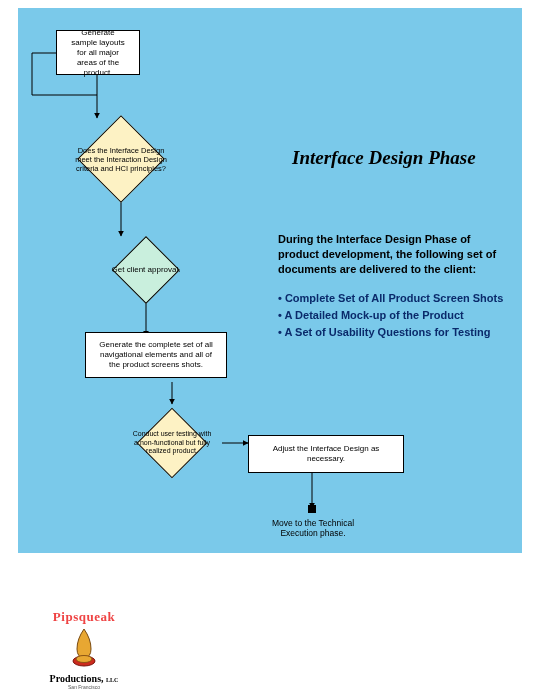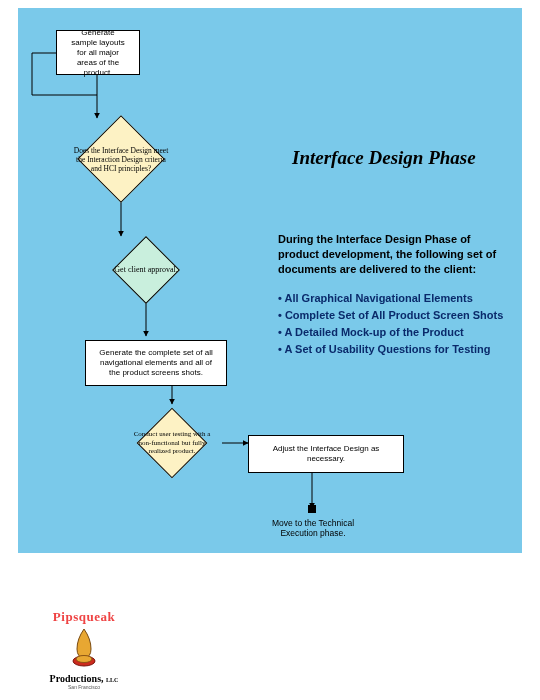--- a/index.html
+++ b/index.html
@@ -34,21 +34,20 @@
     align-items: center;
     justify-content: center;
     padding: 12px;
   }
   .rect {
     background: #fff;
     border: 1px solid #000;
   }
   .diamond-wrap {
     position: absolute;
-    font-family: Liberation Serif, serif;
   }
   .diamond-shape {
     position: absolute;
     inset: 0;
     transform: rotate(45deg);
     border: 1px solid #000;
   }
   .diamond-label {
     position: absolute;
     inset: 0;
@@ -157,21 +156,21 @@
 <div class="diamond-wrap" style="left:60px; top:118px; width:122px; height:82px;">
   <div class="diamond-shape yellow" style="left:30px; top:10px; width:62px; height:62px;"></div>
   <div class="diamond-label">Does the Interface Design meet the Interaction Design criteria and HCI principles?</div>
 </div>
 
 <div class="diamond-wrap" style="left:88px; top:236px; width:116px; height:68px;">
   <div class="diamond-shape mint" style="left:34px; top:10px; width:48px; height:48px;"></div>
   <div class="diamond-label" style="font-size:8px;">Get client approval.</div>
 </div>
 
-<div class="node rect" style="left:85px; top:340px; width:142px; height:46px;">
+<div class="node rect" style="left:85px; top:332px; width:142px; height:46px;">
   <span>Generate the complete set of all navigational elements and all of the product screens shots.</span>
 </div>
 
 <div class="diamond-wrap" style="left:122px; top:404px; width:100px; height:78px;">
   <div class="diamond-shape yellow" style="left:25px; top:14px; width:50px; height:50px;"></div>
   <div class="diamond-label" style="font-size:7px; padding:10px 8px;">Conduct user testing with a non-functional but fully realized product.</div>
 </div>
 
 <div class="node rect" style="left:248px; top:435px; width:156px; height:38px;">
   <span>Adjust the Interface Design as necessary.</span>
@@ -179,21 +178,20 @@
 
 <div class="plain-text" style="left:268px; top:518px; width:90px;">
   <span>Move to the Technical Execution phase.</span>
 </div>
 
 <div class="title" style="left:292px; top:147px;">Interface Design Phase</div>
 
 <div class="body-intro" style="left:278px; top:232px; width:232px;">During the Interface Design Phase of product development, the following set of documents are delivered to the client:</div>
 
 <ul class="body-list" style="left:278px; top:290px; width:240px;">
-  <li>All Graphical Navigational Elements</li>
   <li>Complete Set of All Product Screen Shots</li>
   <li>A Detailed Mock-up of the Product</li>
   <li>A Set of Usability Questions for Testing</li>
 </ul>
 
 <div class="logo">
   <div class="logo-arc">Pipsqueak</div>
   <svg class="horn" width="34" height="40" viewBox="0 0 34 40">
     <path d="M17 2 Q10 12 10 22 Q10 30 17 32 Q24 30 24 22 Q24 12 17 2 Z" fill="#e8a732" stroke="#7a4a10" stroke-width="1"></path>
     <ellipse cx="17" cy="34" rx="11" ry="5" fill="#cc2b1e" stroke="#7a1008" stroke-width="1"></ellipse>

